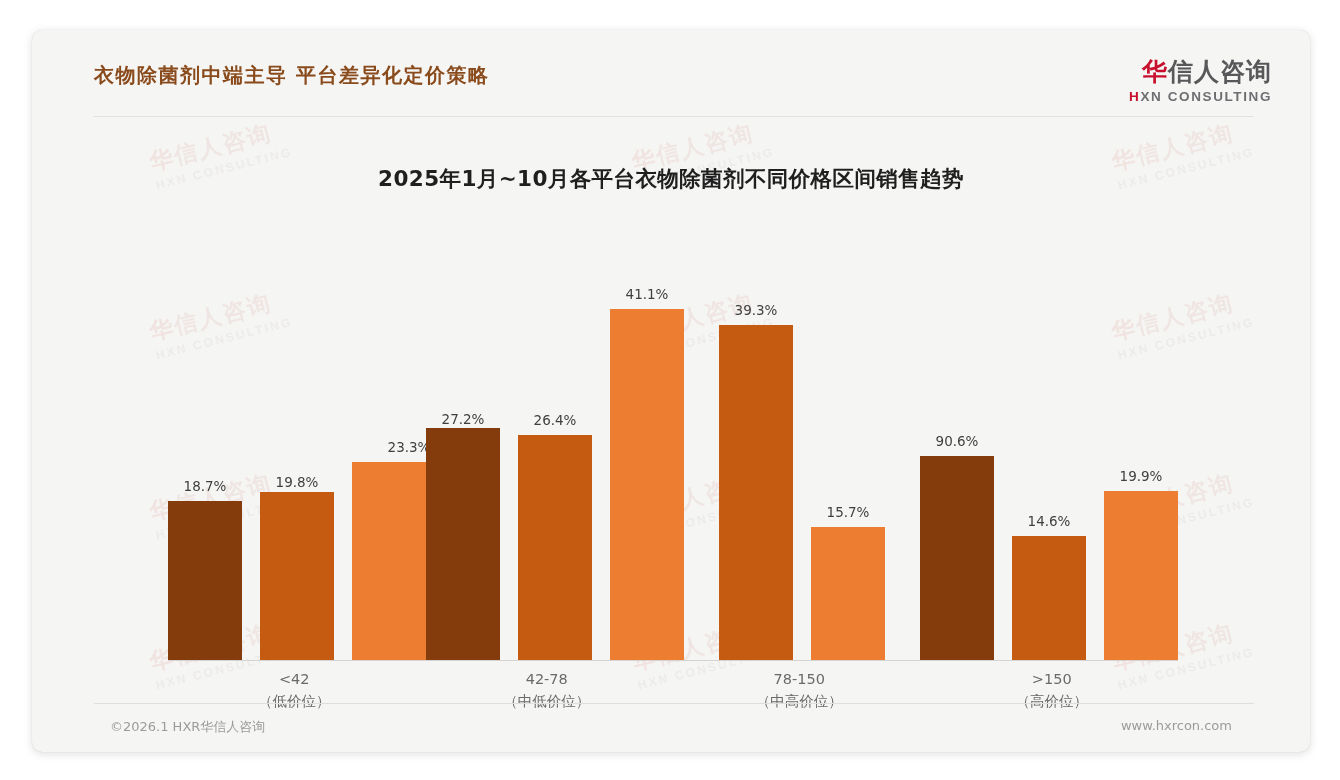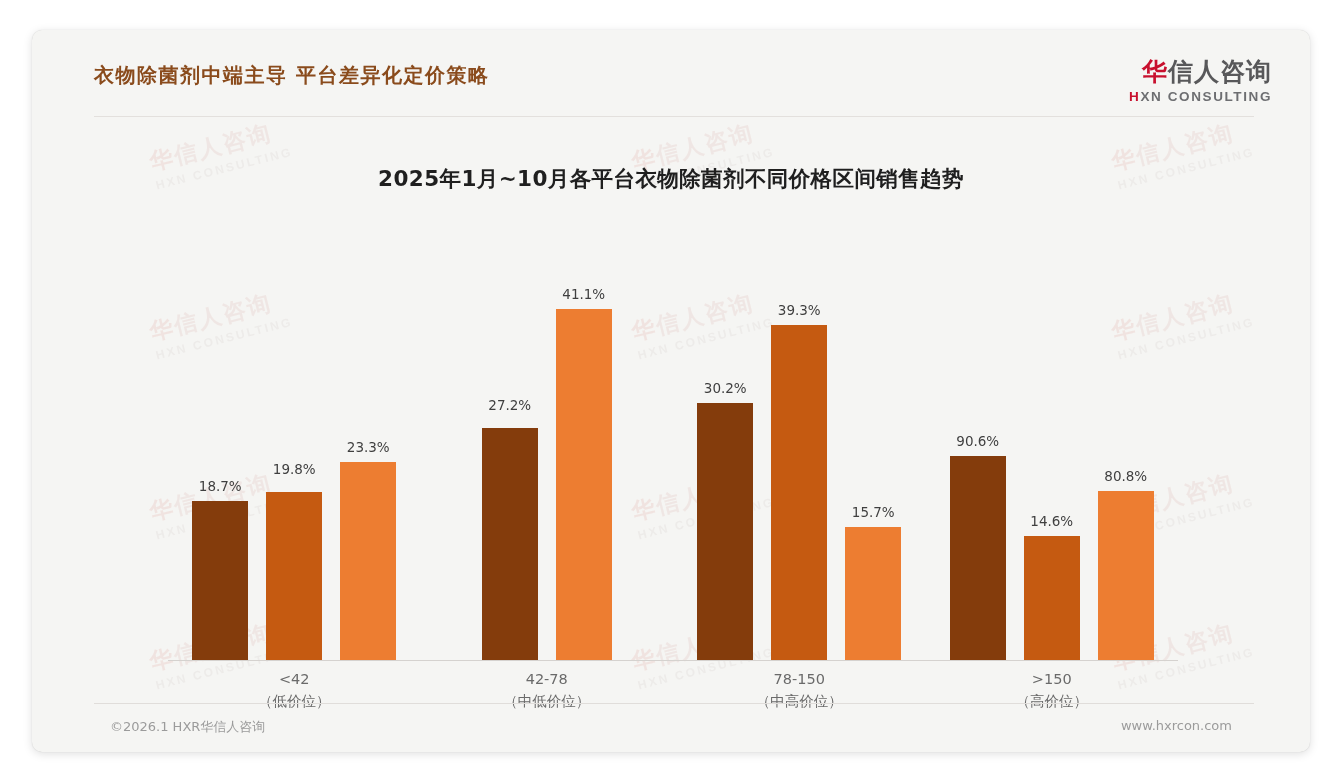--- a/index.html
+++ b/index.html
@@ -165,21 +165,21 @@
   .group {
     display: flex;
     align-items: flex-end;
     justify-content: center;
     gap: 18px;
     height: 100%;
     flex: 1;
   }
   .bar-wrap {
     position: relative;
-    width: 56px;
+    width: 74px;
     display: flex;
     flex-direction: column;
     justify-content: flex-end;
     height: 100%;
     align-items: flex-end;
   }
   .bar-value {
     position: absolute;
     left: 50%;
     transform: translateX(-50%);
@@ -305,63 +305,63 @@
 
 
     <div id="plot">
       <div id="groups">
           <div class="group">
             <div class="bar-wrap">
               <div class="bar-value" style="bottom: 166.989px;">18.7%</div>
               <div class="bar" style="height: 159.989px; background: rgb(132, 60, 12);"></div>
             </div>
             <div class="bar-wrap">
-              <div class="bar-value" style="bottom: 184px;">19.8%</div>
+              <div class="bar-value" style="bottom: 171px;">19.8%</div>
               <div class="bar" style="height: 169.4px; background: rgb(197, 90, 17);"></div>
             </div>
             <div class="bar-wrap">
-              <div class="bar-value" style="bottom: 206.344px;">23.3%</div>
+              <div class="bar-value" style="bottom: 206.344px; margin-left: 20px;">23.3%</div>
               <div class="bar" style="height: 199.344px; background: rgb(237, 125, 49);"></div>
             </div>
           </div>
           <div class="group">
             <div class="bar-wrap">
-              <div class="bar-value" style="bottom: 248px;">27.2%</div>
+              <div class="bar-value" style="bottom: 234px;">27.2%</div>
               <div class="bar" style="height: 232.711px; background: rgb(132, 60, 12);"></div>
+            </div>
+            <div class="bar-wrap">
+              <div class="bar-value" style="bottom: 232.867px;">26.4%</div>
+              <div class="bar" style="height: 225.867px; background: rgb(197, 90, 17);"></div>
             </div>
             <div class="bar-wrap">
               <div class="bar-value" style="bottom: 358.633px;">41.1%</div>
               <div class="bar" style="height: 351.633px; background: rgb(237, 125, 49);"></div>
             </div>
           </div>
           <div class="group">
             <div class="bar-wrap">
-              <div class="bar-value" style="bottom: 265.378px;">30.2%</div>
-              <div class="bar" style="height: 258.378px; background: rgb(132, 60, 12);"></div>
-            </div>
-            <div class="bar-wrap">
               <div class="bar-value" style="bottom: 343.233px;">39.3%</div>
               <div class="bar" style="height: 336.233px; background: rgb(197, 90, 17);"></div>
             </div>
             <div class="bar-wrap">
               <div class="bar-value" style="bottom: 141.322px;">15.7%</div>
               <div class="bar" style="height: 134.322px; background: rgb(237, 125, 49);"></div>
             </div>
           </div>
           <div class="group">
             <div class="bar-wrap">
               <div class="bar-value" style="bottom: 212.333px;">90.6%</div>
               <div class="bar" style="height: 205.333px; background: rgb(132, 60, 12);"></div>
             </div>
             <div class="bar-wrap">
               <div class="bar-value" style="bottom: 131.911px;">14.6%</div>
               <div class="bar" style="height: 124.911px; background: rgb(197, 90, 17);"></div>
             </div>
             <div class="bar-wrap">
-              <div class="bar-value" style="bottom: 177.256px;">80.8%</div>
+              <div class="bar-value" style="bottom: 177.256px;">19.9%</div>
               <div class="bar" style="height: 170.256px; background: rgb(237, 125, 49);"></div>
             </div>
           </div>
         </div>
       <div id="axis-line"></div>
     </div>
 
     <div id="xlabels">
         <div class="xlabel"><span>&lt;42</span><span class="sub">（低价位）</span></div>
         <div class="xlabel"><span>42-78</span><span class="sub">（中低价位）</span></div>

